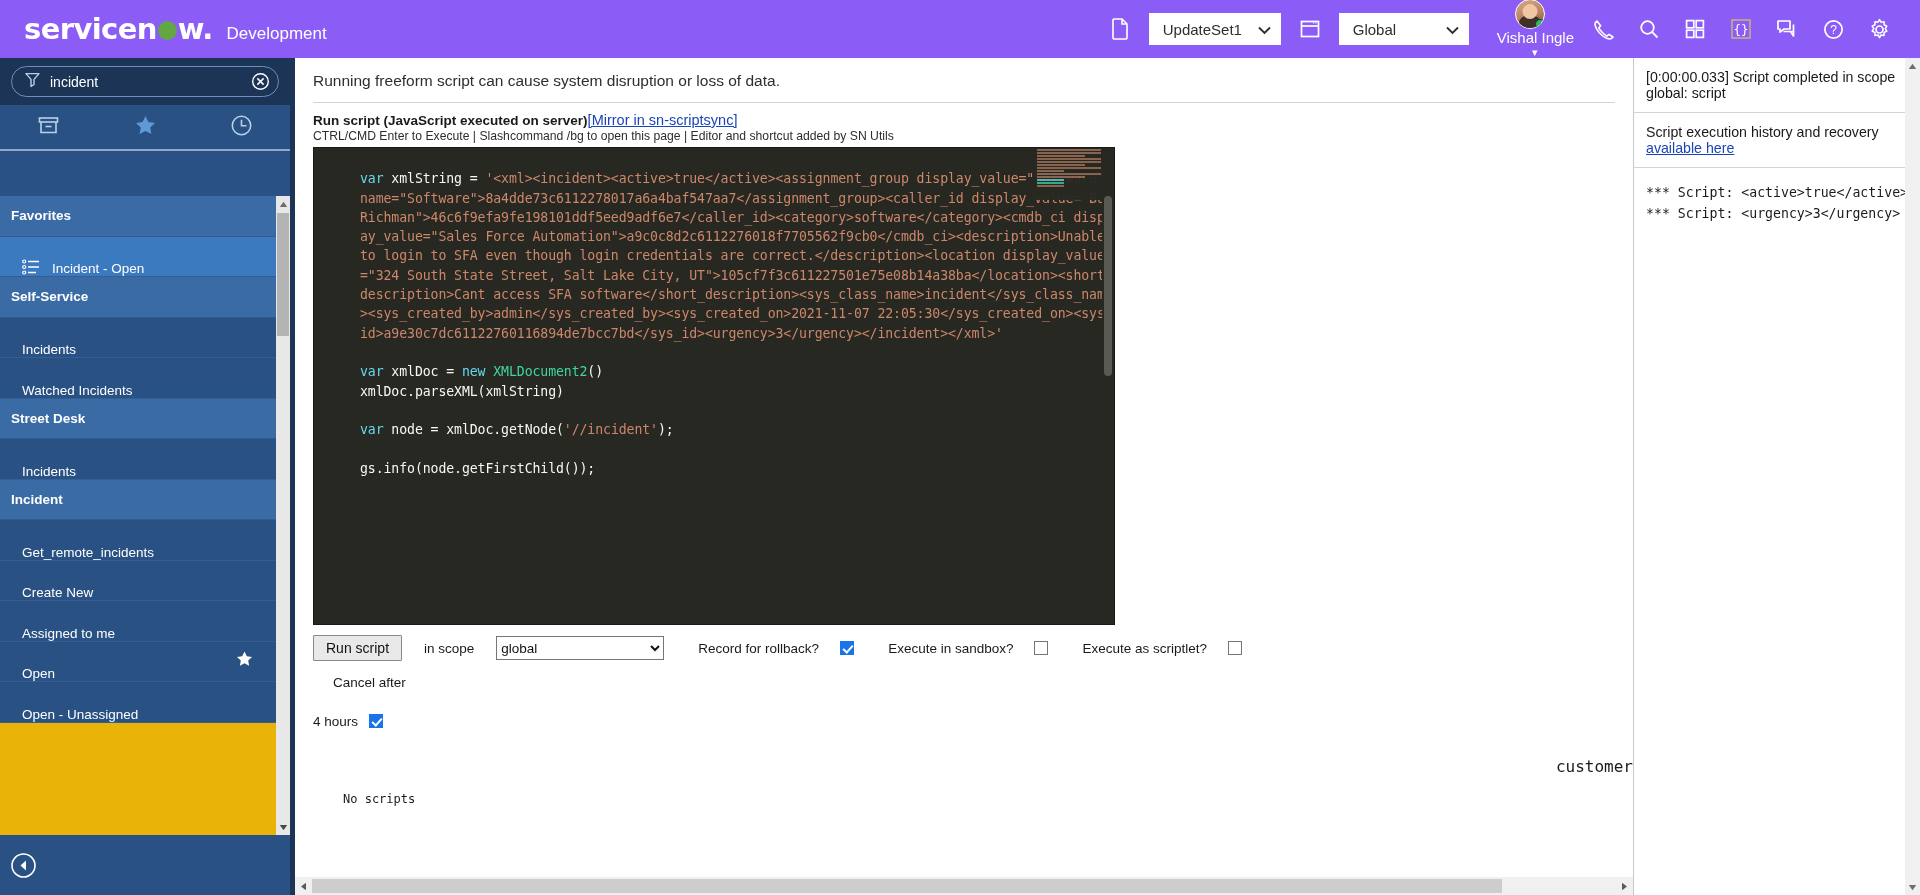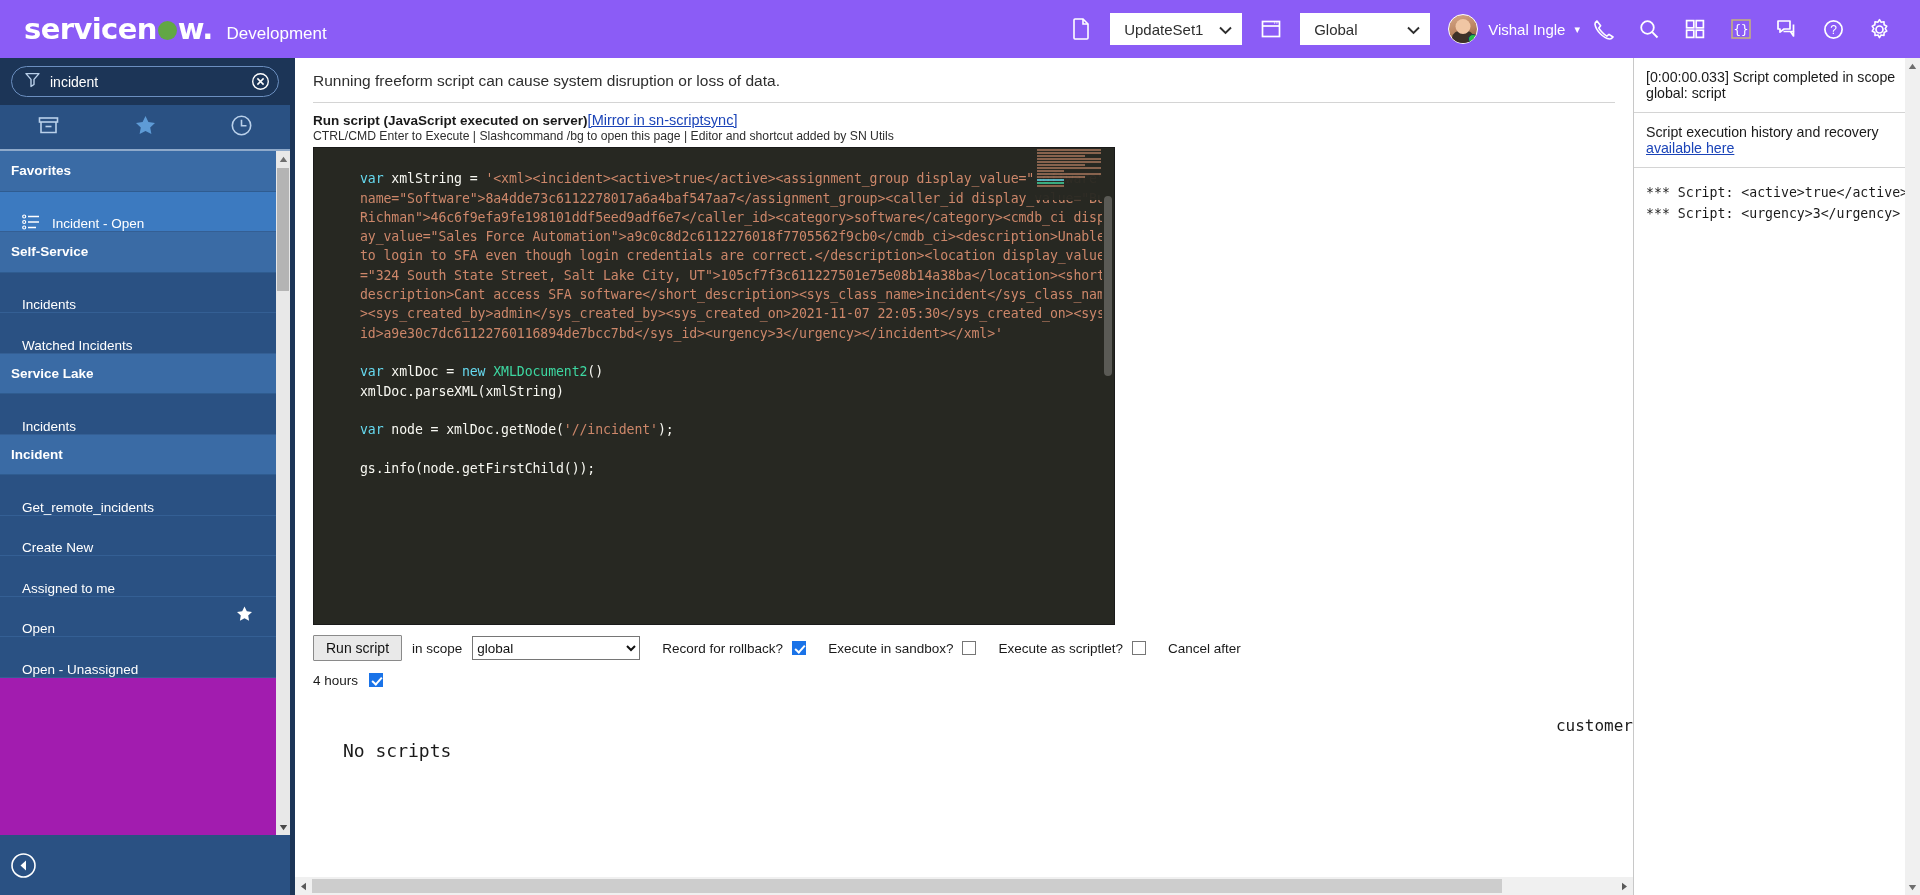--- a/index.html
+++ b/index.html
@@ -45,21 +45,21 @@
     height: 32px; background: #ffffff; border-radius: 0;
     display: flex; align-items: center; justify-content: space-between;
     padding: 0 10px 0 14px; font-size: 15px; color: #2e2e2e;
     cursor: pointer; margin: 0 6px;
   }
   .pill.updateset { width: 132px; }
   .pill.scope { width: 130px; }
   .caret { margin-left: 8px; }
   .user-block {
     display: flex; align-items: center; cursor: pointer;
-    margin-left: 12px; margin-right: 0;
+    margin-left: 12px; margin-right: 6px; flex-direction: column;
   }
   .avatar {
     width: 30px; height: 30px; border-radius: 50%;
     background: linear-gradient(160deg,#d7a98a 0%, #b9835f 55%, #6f4b33 100%);
     position: relative; overflow: hidden; border: 1px solid #ffffff;
   }
   .avatar::after {
     content:""; position:absolute; left:50%; top:54%;
     transform:translateX(-50%);
     width:22px; height:16px; border-radius:50% 50% 0 0;
@@ -107,21 +107,22 @@
     height: 46px; display: flex; background: #2a5183;
     border-bottom: 2px solid #8ea9ca;
   }
   .tab {
     flex: 1; display: flex; align-items: center; justify-content: center;
     cursor: pointer;
   }
 
   .nav-scroll {
     flex: 1; overflow: hidden; position: relative;
-    background: #a21caf;
+    background: #eab308;
+    margin-top: 45px;
   }
   .nav-list { width: 276px; }
   .nav-group {
     height: 40.5px; display: flex; align-items: center;
     padding-left: 11px; font-size: 13.5px; font-weight: bold;
     color: #ffffff; background: #3a6ba5; cursor: pointer;
     border-bottom: 1px solid #2f5c90;
   }
   .nav-item {
     height: 40.5px; display: flex; align-items: flex-end;
@@ -223,21 +224,21 @@
   }
   .ed-thumb {
     position: absolute; left: 2px; top: 48px; width: 8px; height: 180px;
     background: #5a5a55; border-radius: 4px;
   }
 
   
   .toolbar {
     margin-left: 18px; padding-top: 10px; width: 1000px;
     font-size: 13.5px; color: #1a1a1a;
-    display: flex; flex-wrap: wrap; align-items: center; gap: 2px;
+    display: flex; flex-wrap: wrap; align-items: center; gap: 14px;
   }
   .run-btn {
     background: #e9e9e9; border: 1px solid #8a8a8a;
     padding: 4px 12px; font-size: 14px; cursor: pointer;
     font-family: "Liberation Sans", sans-serif; color:#111;
     border-radius: 1px;
   }
   .tb-label { margin: 0 8px; font-size: 13.5px; }
   .scope-select {
     height: 24px; width: 168px; font-size: 13.5px;
@@ -258,21 +259,21 @@
     border-width: 0 2px 2px 0; transform: rotate(42deg);
   }
   .tb-row2 { width:100%; margin-top: 10px; font-size: 13.5px; }
 
   .customer-block {
     margin-left: 18px; margin-top: 28px;
     font-family: "DejaVu Sans Mono", monospace;
   }
   .customer-title { font-size: 16px; color: #1a1a1a; text-align: right; }
   .no-scripts {
-    font-size: 18px; color: #1a1a1a; padding-left: 30px; margin-top: 5px;
+    font-size: 12px; color: #1a1a1a; padding-left: 30px; margin-top: 16px;
   }
 
   
   .h-scroll {
     position: absolute; left: 0; bottom: 0; height: 18px;
     width: 1338px; background: #f0f0f0; display: flex; align-items: center;
   }
   .hs-arrow {
     width: 17px; height: 18px; background: #f0f0f0;
     display: flex; align-items: center; justify-content: center;
@@ -484,21 +485,21 @@
           <div class="nav-group">
             <span>Self-Service</span>
           </div>
           <div class="nav-item">
             <span>Incidents</span>
           </div>
           <div class="nav-item">
             <span>Watched Incidents</span>
           </div>
           <div class="nav-group">
-            <span>Service Lake</span>
+            <span>Street Desk</span>
           </div>
           <div class="nav-item">
             <span>Incidents</span>
           </div>
           <div class="nav-group">
             <span>Incident</span>
           </div>
           <div class="nav-item">
             <span>Get_remote_incidents</span>
           </div>

